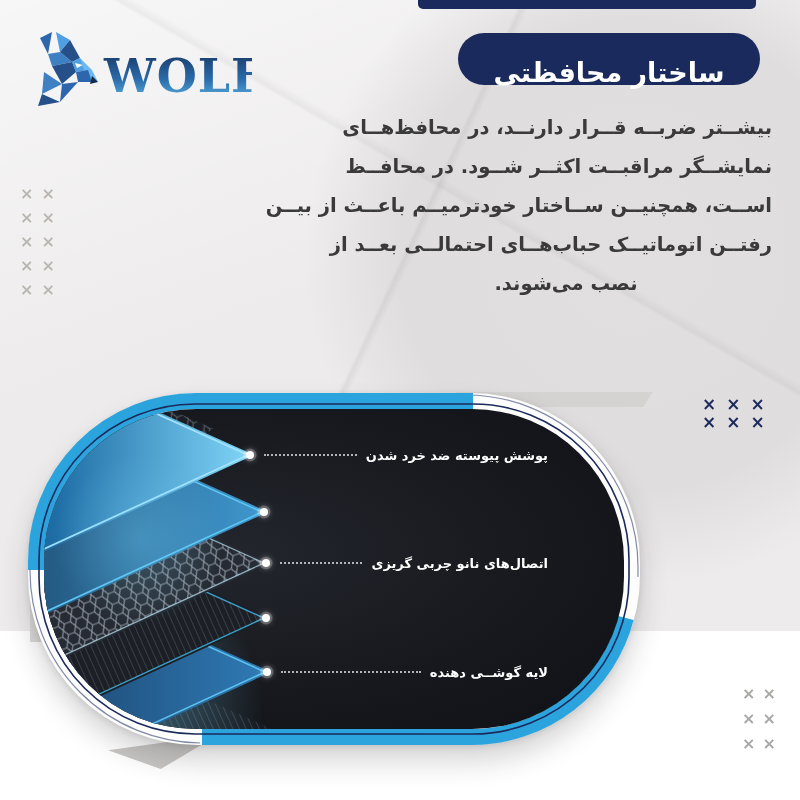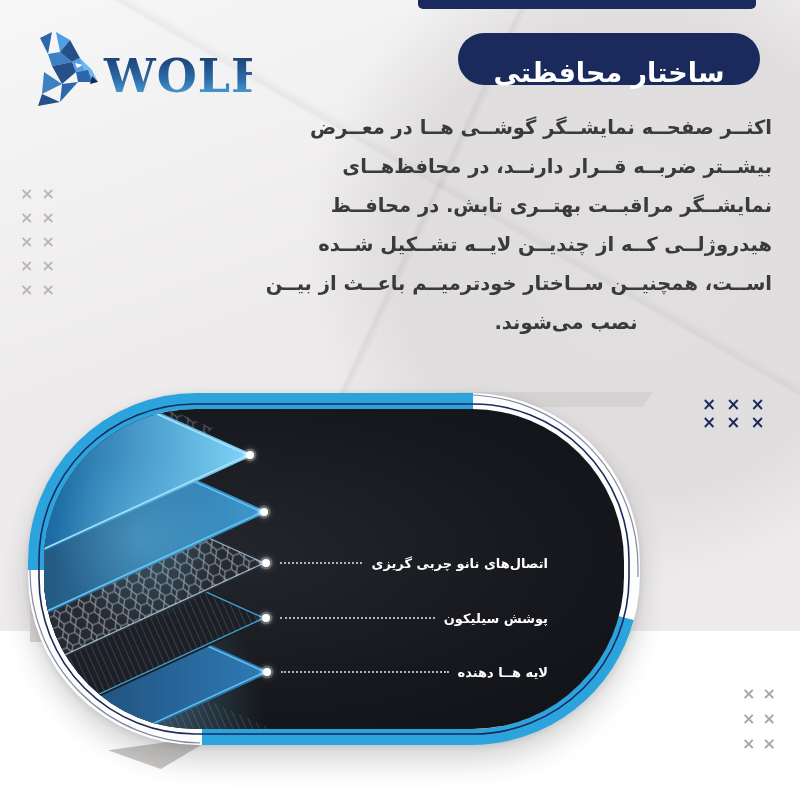--- a/index.html
+++ b/index.html
@@ -93,25 +93,24 @@
       <polygon points="12,66 30,74 8,78" fill="#255089"></polygon>
     </g>
     <text x="74" y="64" font-family="DejaVu Serif, Liberation Serif, serif" font-weight="bold" font-size="46" letter-spacing="1" fill="url(#wg)">WOLF</text>
   </svg>
 
   <div class="title-pill">
     <span>ساختار محافظتی</span>
   </div>
 
   <div class="para">
-    <div>اکثــر صفحــه نمایشــگر گوشــی هــا در معــرض</div>
     <div>بیشــتر ضربــه قــرار دارنــد، در محافظ‌هــای</div>
-    <div>نمایشــگر مراقبــت بهتــری تابش. در محافــظ</div>
-    <div>هیدروژلــی کــه از چندیــن لایــه تشــکیل شــده</div>
+    <div>نمایشــگر مراقبــت اکثــر شــود. در محافــظ</div>
     <div>اســت، همچنیــن ســاختار خودترمیــم باعــث از بیــن</div>
+    <div>رفتــن اتوماتیــک حباب‌هــای احتمالــی بعــد از</div>
     <div>نصب می‌شوند.</div>
   </div>
 
   <div class="cross-group cg-left" style="display: grid; grid-template-columns: repeat(2, auto); gap: 8px; color: rgb(185, 182, 178); font-size: 16px;">
       <span>×</span>
       <span>×</span>
       <span>×</span>
       <span>×</span>
       <span>×</span>
       <span>×</span>
@@ -212,31 +211,31 @@
           <path d="M76,39 L218,103 L-64,233" fill="none" stroke="#5fc8f2" stroke-width="1.6" opacity="0.95"></path>
         </g>
 
         <g>
           <polygon points="204,46 62,-18 -221,112 -78,176" fill="url(#g1)" stroke="url(#g1)" stroke-width="5" stroke-linejoin="round"></polygon>
           <path d="M62,-18 L204,46 L-78,176" fill="none" stroke="#a5e4ff" stroke-width="1.8" opacity="0.95"></path>
         </g>
         <circle cx="95" cy="130" r="85" fill="url(#gl)" opacity="0.32"></circle>
       </svg>
 
+      <div class="lrow" style="top:35px;left:218px">
+        <i class="leader"></i>
+        <b class="ltext">پوشش پیوسته ضد خرد شدن</b>
+      </div>
       <div class="lrow" style="top:143px;left:234px">
         <i class="leader"></i>
         <b class="ltext">اتصال‌های نانو چربی گریزی</b>
       </div>
-      <div class="lrow" style="top:198px;left:234px">
-        <i class="leader"></i>
-        <b class="ltext">پوشش سیلیکون</b>
-      </div>
       <div class="lrow" style="top:252px;left:235px">
         <i class="leader"></i>
-        <b class="ltext">لایه هــا دهنده</b>
+        <b class="ltext">لایه گوشــی دهنده</b>
       </div>
 
       <span class="dot" style="left:202px;top:42px"></span>
       <span class="dot" style="left:216px;top:99px"></span>
       <span class="dot" style="left:218px;top:150px"></span>
       <span class="dot" style="left:218px;top:205px"></span>
       <span class="dot" style="left:219px;top:259px"></span>
     </div>
   </div>
 

